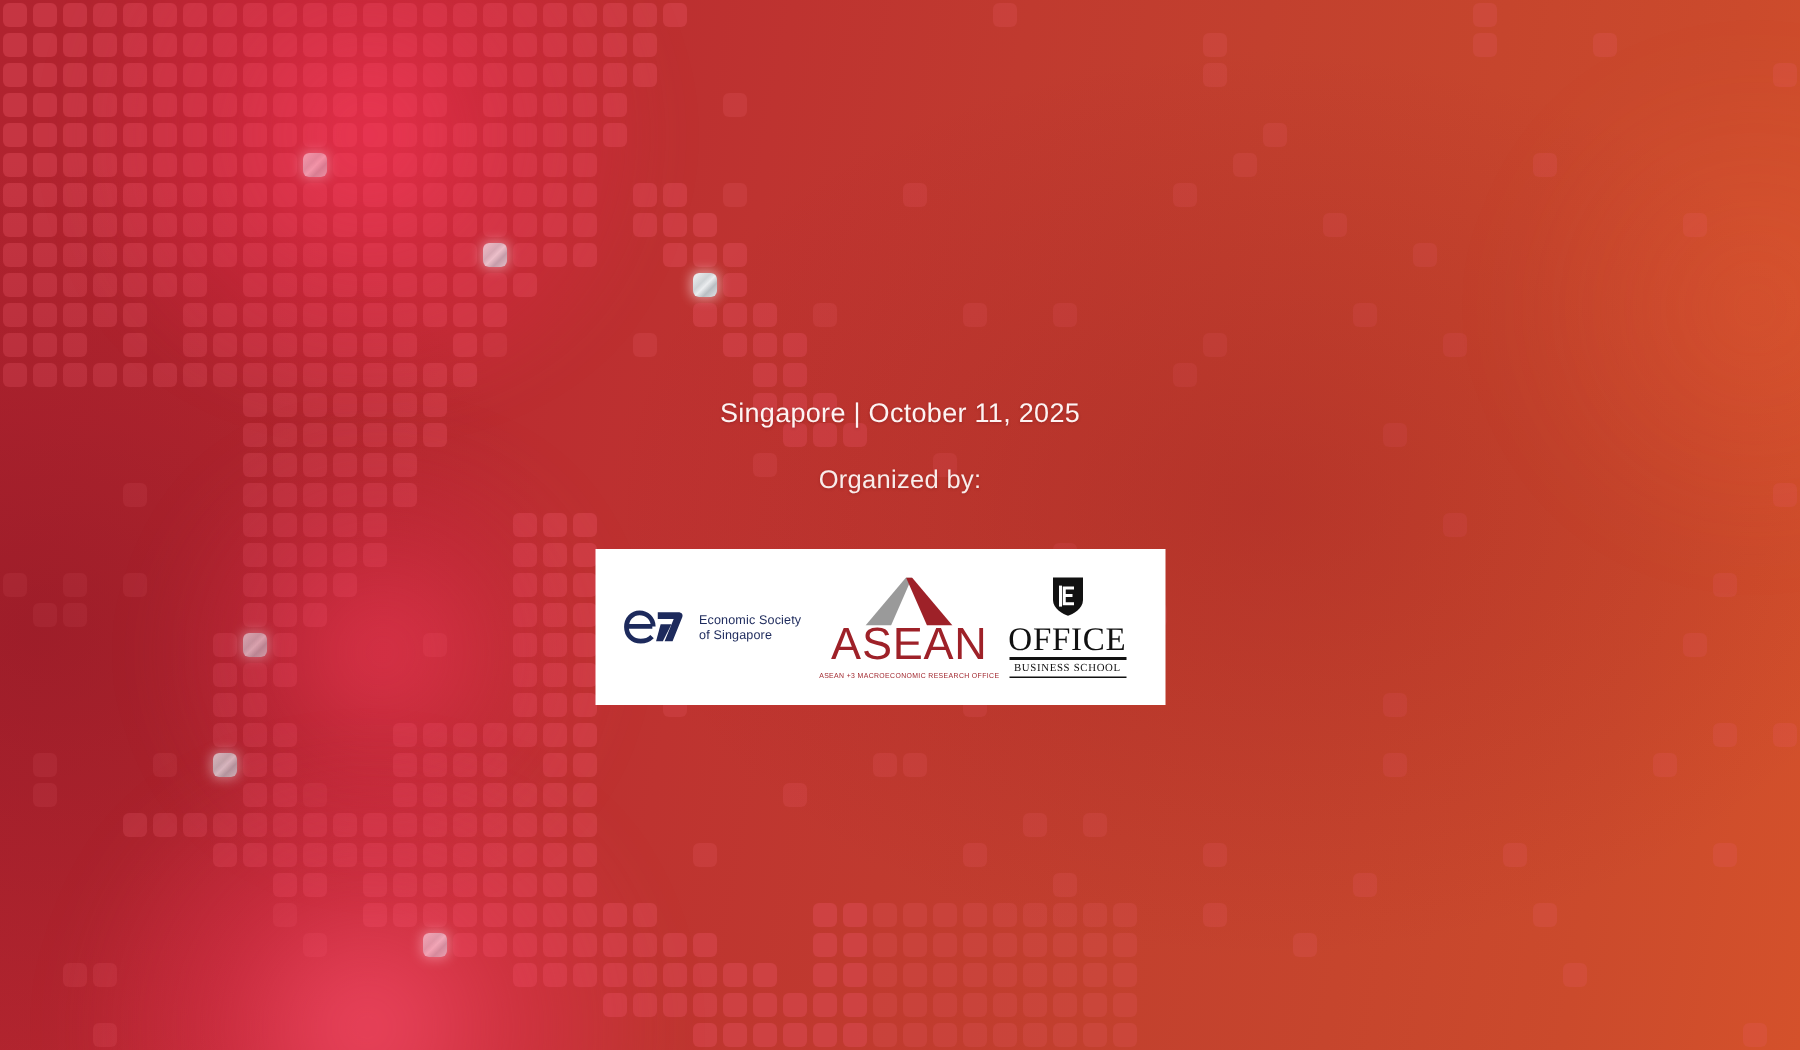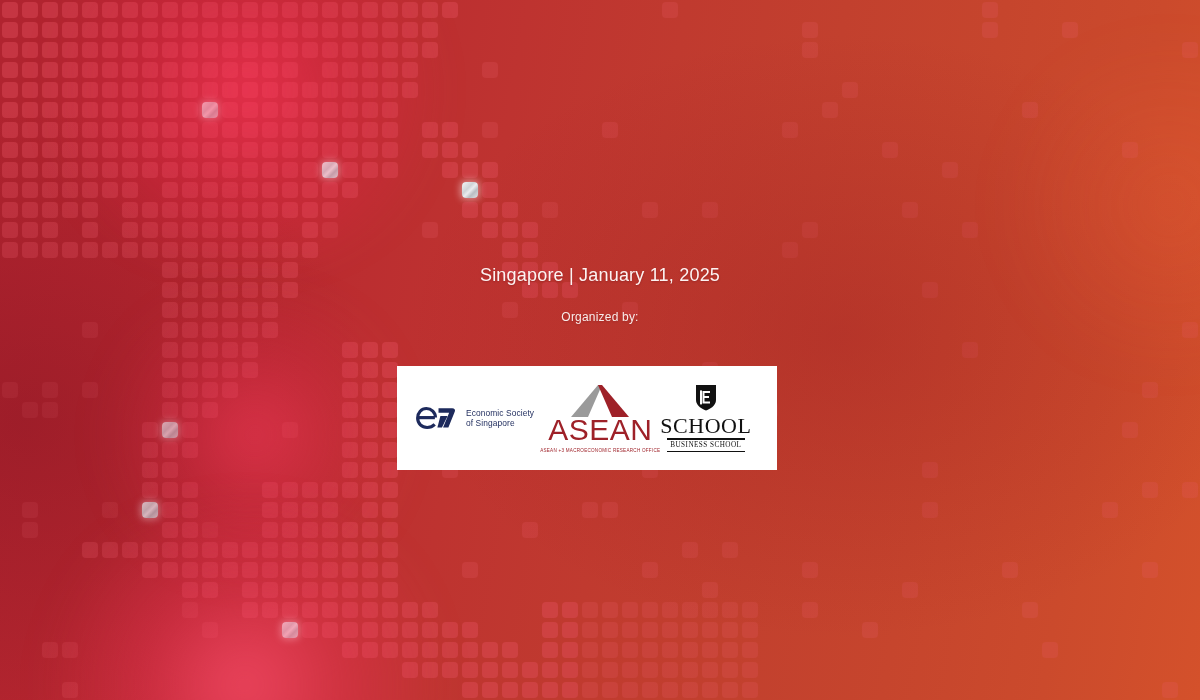--- a/index.html
+++ b/index.html
@@ -120,21 +120,21 @@
     letter-spacing: 0.2px;
     text-shadow: 0 1px 2px rgba(90,10,20,0.30);
     white-space: nowrap;
   }
   .organized {
     position: absolute;
     top: 310px;
     left: 0; right: 0;
     text-align: center;
     color: #f9ecea;
-    font-size: 12px;
+    font-size: 17px;
     font-weight: normal;
     letter-spacing: 0.2px;
     text-shadow: 0 1px 2px rgba(90,10,20,0.25);
     white-space: nowrap;
   }
 
   
   .logo-bar {
     position: absolute;
     left: 397px;
@@ -825,21 +825,21 @@
   <div class="bg-vignette"></div>
 
   <div class="glow glow-top"></div>
   <div class="glow glow-mid"></div>
   <div class="glow glow-bottom"></div>
   <div class="glow glow-right"></div>
 
   <div class="content">
 
 
-    <div class="subtitle">Singapore | January 11, 2025</div>
+    <div class="subtitle">Singapore | October 11, 2025</div>
 
     <div class="organized">Organized by:</div>
 
     <div class="logo-bar">
 
       <div class="logo ess">
         <span>
           <svg class="ess-mark" viewBox="0 0 58 46" xmlns="http://www.w3.org/2000/svg">
             <g fill="none" stroke="#1d2a5c" stroke-width="4.2">
               <path d="M27 22.5 C27 15.5 21.5 10.5 15 10.5 C8.5 10.5 3.5 16 3.5 23 C3.5 30.5 9 35.5 16 35.5 C20 35.5 23.5 34 26 31.5"></path>
@@ -868,21 +868,21 @@
       </div>
 
       <div class="logo essec">
         <span>
           <svg class="essec-crest" viewBox="0 0 22 27" xmlns="http://www.w3.org/2000/svg">
             <path d="M1 1 L21 1 L21 16 C21 22 14 25.5 11 26.5 C8 25.5 1 22 1 16 Z" fill="#111111"></path>
             <path d="M7.5 7 L15 7 L15 9 L9.5 9 L9.5 12 L14 12 L14 14 L9.5 14 L9.5 17.5 L15 17.5 L15 19.5 L7.5 19.5 Z" fill="#ffffff"></path>
             <rect x="5" y="6.4" width="2" height="14" fill="#ffffff"></rect>
           </svg>
         </span>
-        <div class="essec-word">SCHOOL</div>
+        <div class="essec-word">OFFICE</div>
         <div class="essec-rule"></div>
         <div class="essec-sub">BUSINESS SCHOOL</div>
         <div class="essec-rule-bottom"></div>
       </div>
 
     </div>
   </div>
 </div>
 
 </body></html>

